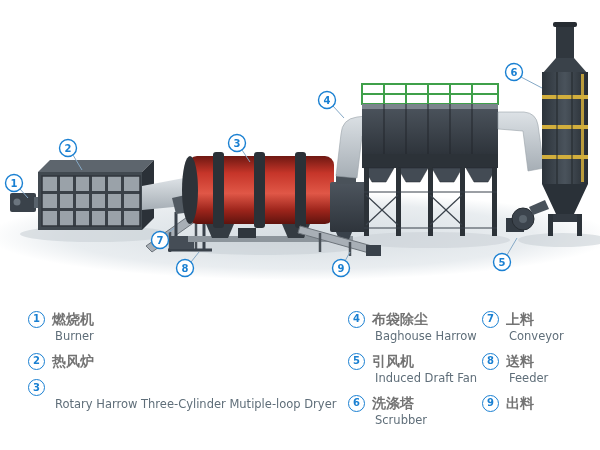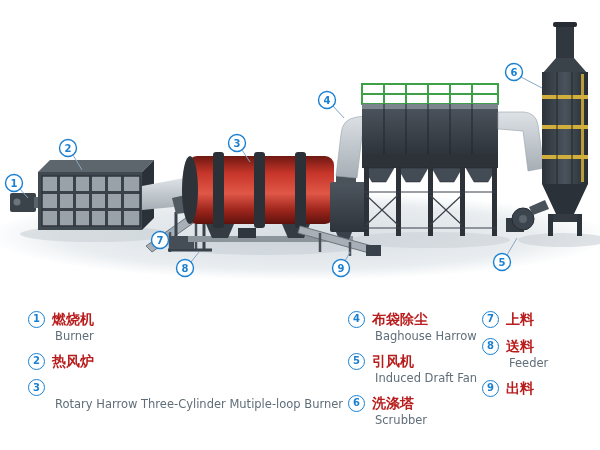--- a/index.html
+++ b/index.html
@@ -7,21 +7,21 @@
   .illustration{position:absolute;top:0;left:0;}
   .legend{position:absolute;top:300px;left:0;width:600px;height:150px;}
   .legend-col{position:absolute;top:10px;}
   .col-1{left:28px;width:312px;}
   .col-2{left:348px;width:128px;}
   .col-3{left:482px;width:112px;}
   .legend-item{margin-bottom:9px;}
   .item-head{display:flex;align-items:center;gap:7px;}
   .num-badge{flex:0 0 auto;width:15px;height:15px;border:1.5px solid #1a80d2;border-radius:50%;
     color:#1a80d2;font-size:10px;font-weight:bold;display:flex;align-items:center;justify-content:center;line-height:1;}
-  .zh{color:#b91c1c;font-weight:bold;font-size:14px;line-height:18px;white-space:nowrap;}
+  .zh{color:#737373;font-weight:bold;font-size:14px;line-height:18px;white-space:nowrap;}
   .en{color:#5f6e79;font-size:11.5px;line-height:14px;margin-left:27px;margin-top:1px;white-space:nowrap;}
   .callout-line{stroke:#84a8c6;stroke-width:1;}
   .callout-circle{fill:#ffffff;stroke:#1a80d2;stroke-width:1.4;}
   .callout-num{fill:#1a80d2;font-size:10px;font-weight:bold;text-anchor:middle;}
 </style>
 </head>
 <body>
 
 <div class="stage">
 
@@ -265,21 +265,21 @@
       <div class="legend-item">
         <div class="item-head">
           <span class="num-badge">2</span>
           <span class="zh">热风炉</span>
         </div>
       </div>
       <div class="legend-item">
         <div class="item-head">
           <span class="num-badge">3</span>
         </div>
-        <div class="en">Rotary Harrow Three-Cylinder Mutiple-loop Burner</div>
+        <div class="en">Rotary Harrow Three-Cylinder Mutiple-loop Dryer</div>
       </div>
     </div>
 
     <div class="legend-col col-2">
       <div class="legend-item">
         <div class="item-head">
           <span class="num-badge">4</span>
           <span class="zh">布袋除尘</span>
         </div>
         <div class="en">Baghouse Harrow</div>
@@ -299,20 +299,21 @@
         <div class="en">Scrubber</div>
       </div>
     </div>
 
     <div class="legend-col col-3">
       <div class="legend-item">
         <div class="item-head">
           <span class="num-badge">7</span>
           <span class="zh">上料</span>
         </div>
+        <div class="en">Conveyor</div>
       </div>
       <div class="legend-item">
         <div class="item-head">
           <span class="num-badge">8</span>
           <span class="zh">送料</span>
         </div>
         <div class="en">Feeder</div>
       </div>
       <div class="legend-item">
         <div class="item-head">

